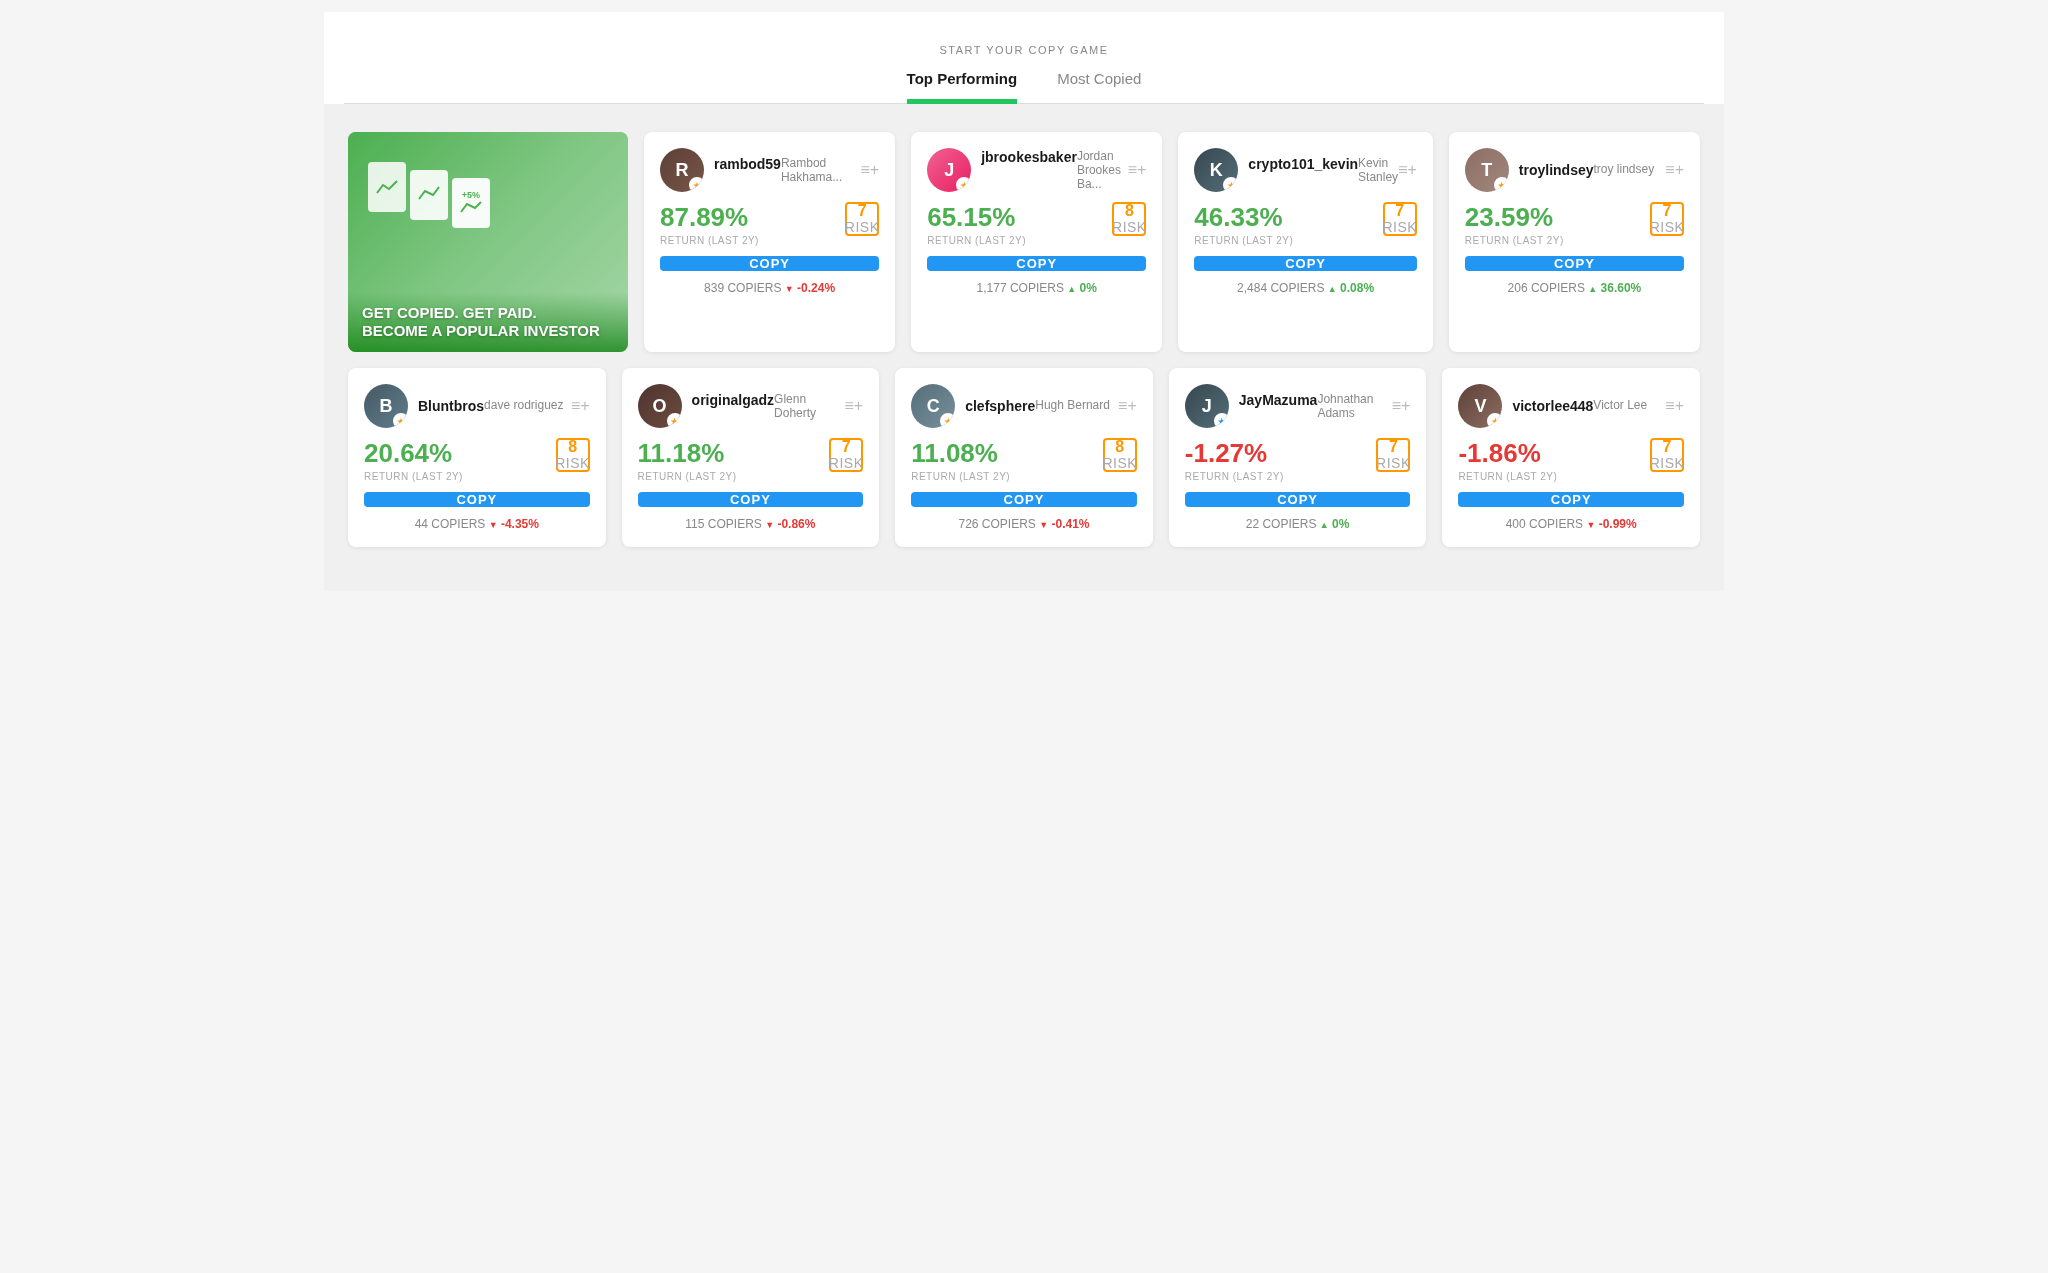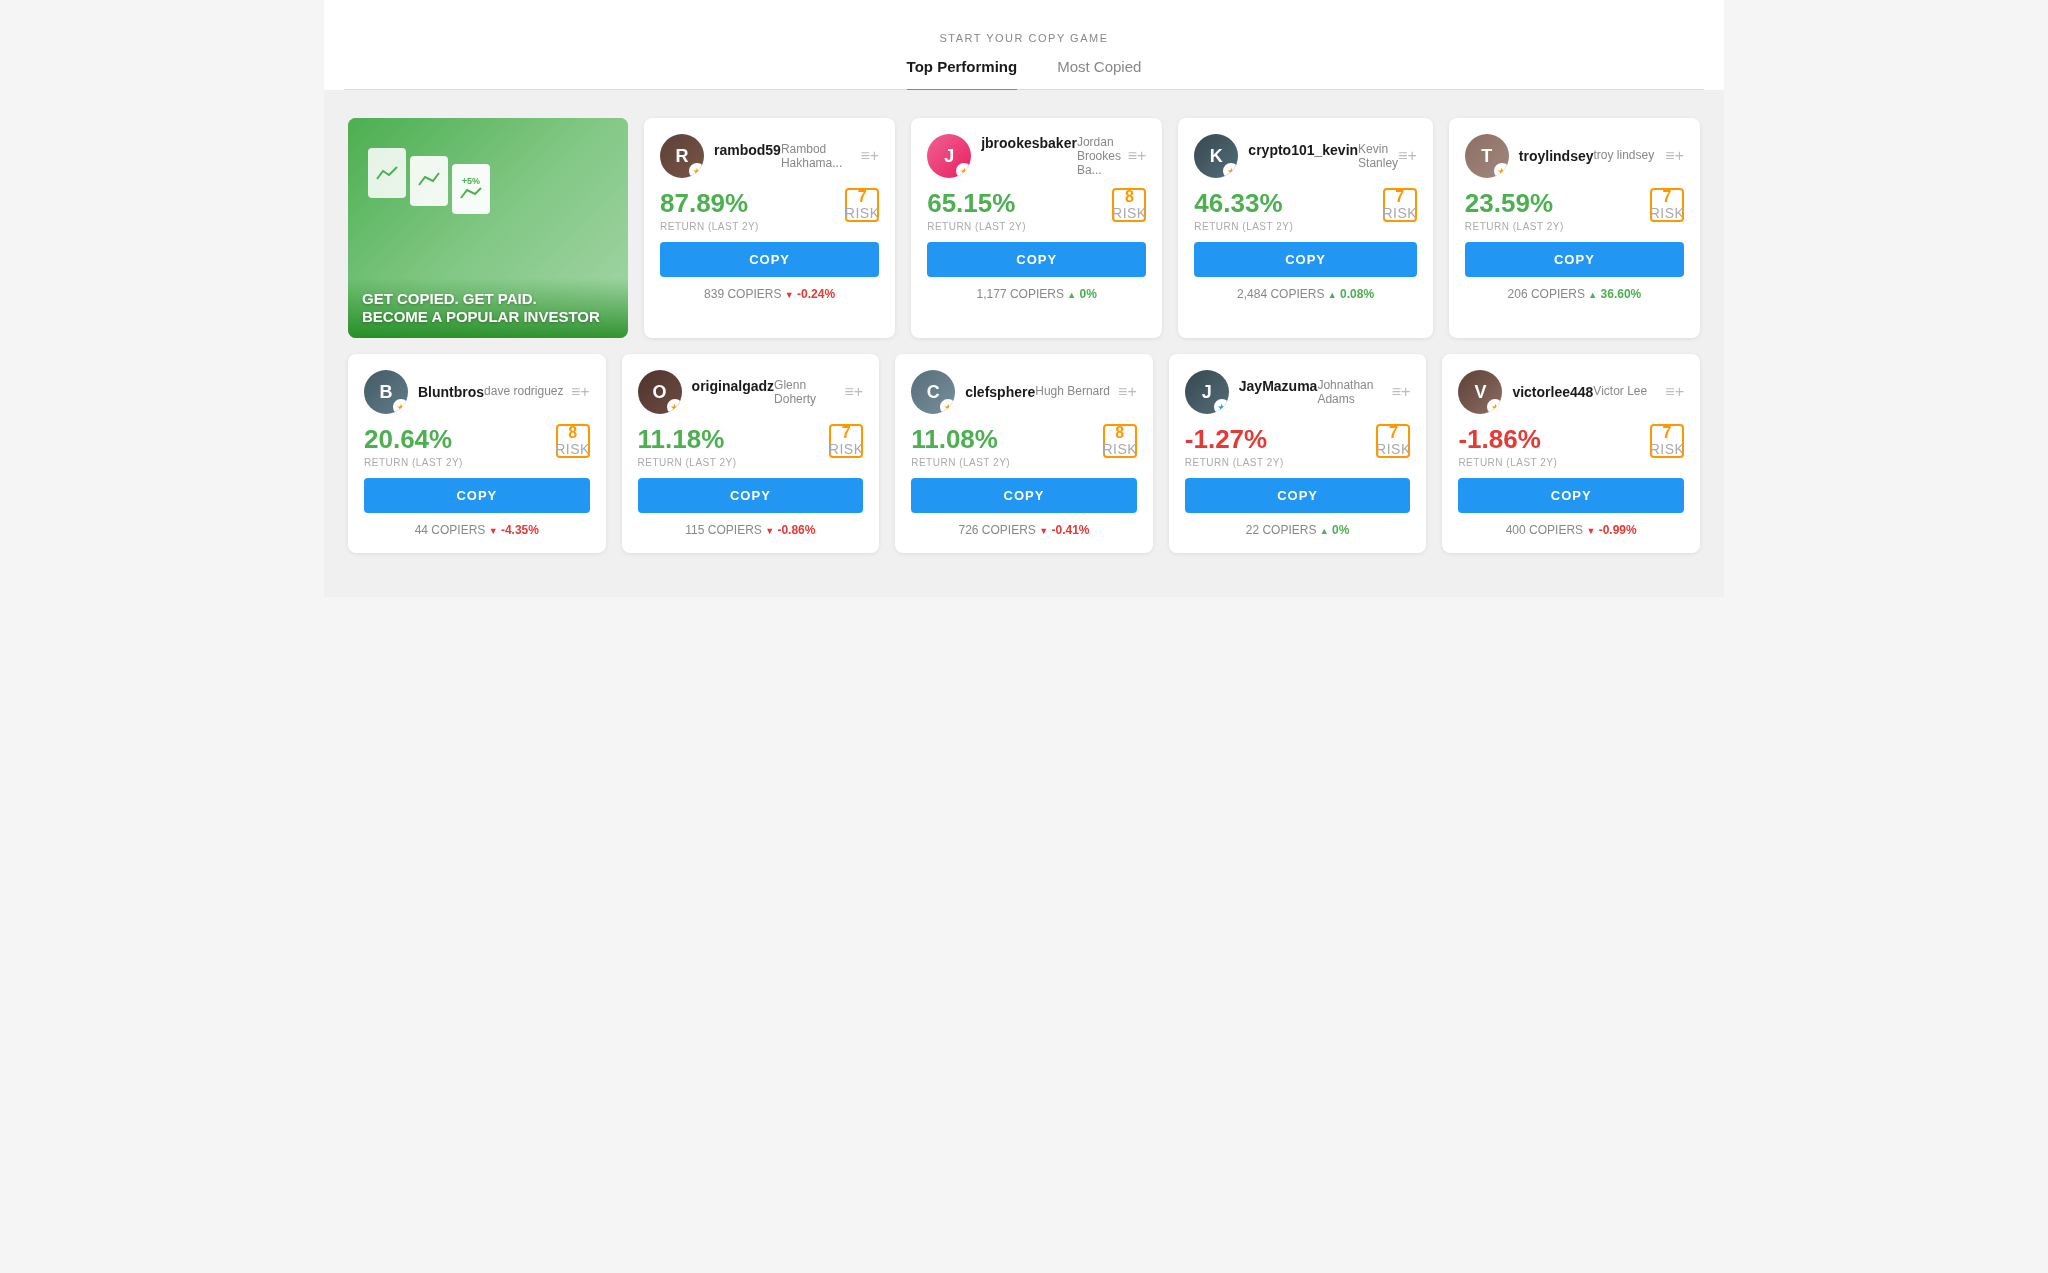--- a/index.html
+++ b/index.html
@@ -4,21 +4,21 @@
   <style>
     * { box-sizing: border-box; margin: 0; padding: 0; }
     body {
       font-family: -apple-system, BlinkMacSystemFont, 'Segoe UI', Arial, sans-serif;
       background: #f5f5f5;
       color: #333;
     }
     .page-wrapper {
       background: #7dd3fc;
       max-width: 1400px;
-      margin: 0 auto;
+      margin: 12px auto;
     }
     .header-section {
       background: #fff;
       text-align: center;
       padding: 32px 20px 0;
     }
     .start-label {
       font-size: 11px;
       letter-spacing: 1.5px;
       color: #888;
@@ -45,21 +45,21 @@
       padding-bottom: 12px;
       cursor: pointer;
       color: #888;
       font-weight: 400;
       border-bottom: 3px solid transparent;
       margin-bottom: -1px;
     }
     .tab.active {
       color: #1a1a1a;
       font-weight: 700;
-      border-bottom: 1px solid #22c55e;
+      border-bottom: 5px solid #22c55e;
       text-align: right;
     }
     .grid-section {
       background: #f0f0f0;
       padding: 28px 24px;
     }
     .grid-row {
       display: grid;
       grid-template-columns: 280px repeat(4, 1fr);
       gap: 16px;
@@ -245,21 +245,20 @@
       font-size: 14px;
       color: #aaa;
       text-transform: uppercase;
       letter-spacing: 0.5px;
     }
     .copy-btn {
       background: #2196f3;
       color: #fff;
       border: none;
       border-radius: 4px;
-      padding: 10px;
       font-size: 13px;
       font-weight: 700;
       letter-spacing: 1px;
       cursor: pointer;
       text-transform: uppercase;
       width: 100%;
     }
     .copiers-row {
       font-size: 12px;
       color: #888;

